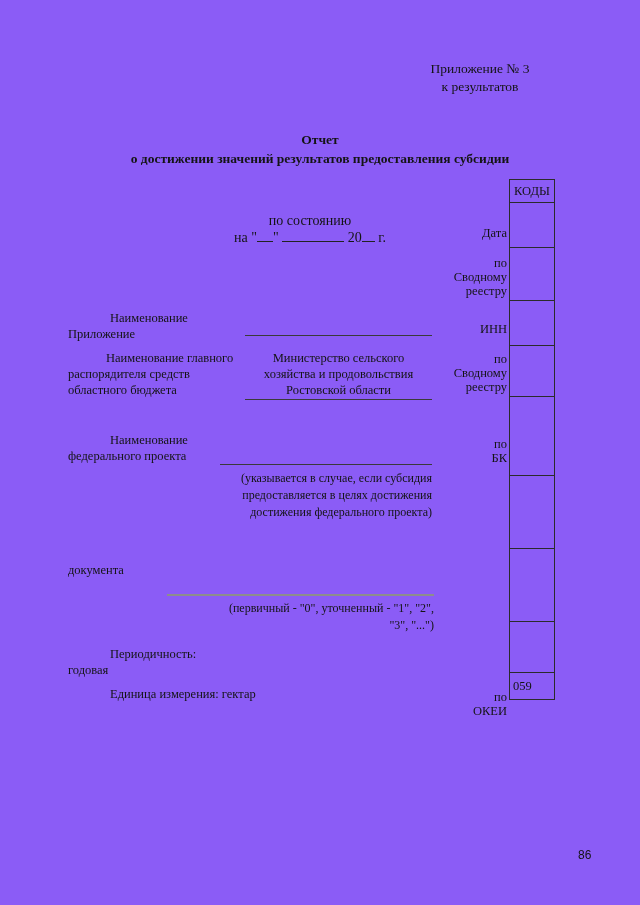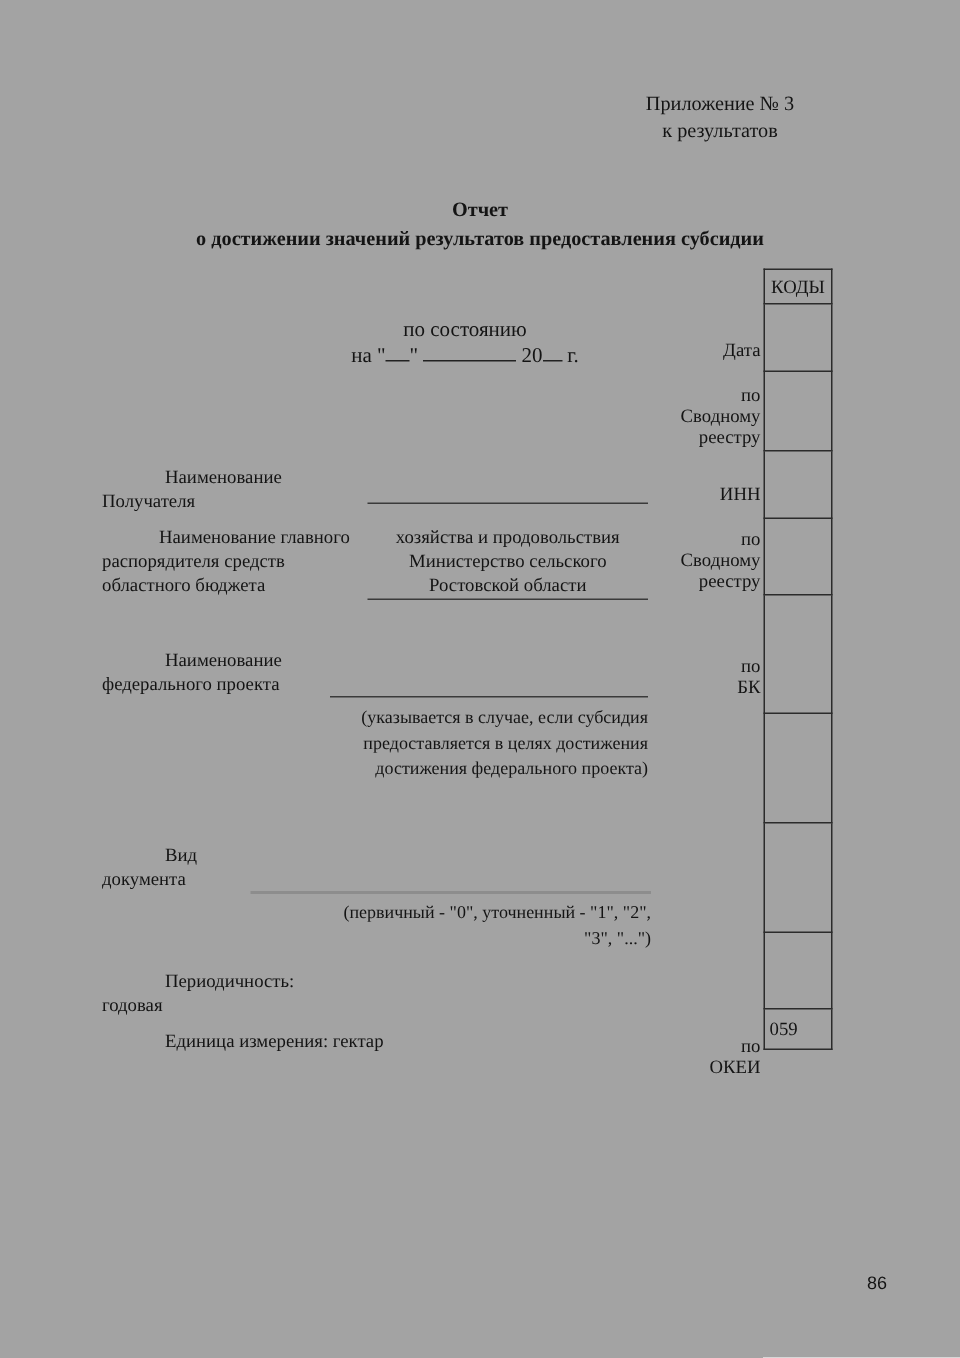--- a/index.html
+++ b/index.html
@@ -10,21 +10,21 @@
   }
   body {
     font-family: "Liberation Serif", "DejaVu Serif", serif;
     color: #141414;
   }
   .page {
     position: relative;
     width: 640px;
     height: 905px;
     margin: 0 auto;
-    background: #a3a3a3;
+    background: #8b5cf6;
     overflow: hidden;
   }
 
   
   .abs { position: absolute; }
 
   
   .appendix {
     left: 380px;
     top: 60px;
@@ -171,51 +171,50 @@
     <div class="line2">о достижении значений результатов предоставления субсидии</div>
   </div>
 
   <div class="abs state-block">
     <span class="state-caption">по состоянию</span>
     <span class="state-date"><span>на "</span><span class="u-blank-sm"></span><span>"</span>&nbsp;<span class="u-blank-lg"></span>&nbsp;<span>20</span><span class="u-blank-xs"></span>&nbsp;<span>г.</span></span>
   </div>
 
   <div class="abs lbl" style="left:68px; top:310px; width:180px;">
     <div class="indent">Наименование</div>
-    <div>Получателя</div>
+    <div>Приложение</div>
   </div>
   <div class="abs" style="left:245px; top:312px; width:187px; height:22px;"></div>
   <div class="rule" style="left:245px; top:335px; width:187px;"></div>
 
   <div class="abs lbl" style="left:68px; top:350px; width:180px;">
     <div class="indent" style="padding-left:38px;">Наименование главного</div>
     <div>распорядителя средств</div>
     <div>областного бюджета</div>
   </div>
   <div class="abs value-center" style="left:245px; top:350px; width:187px;">
+    <div>Министерство сельского</div>
     <div>хозяйства и продовольствия</div>
-    <div>Министерство сельского</div>
     <div>Ростовской области</div>
   </div>
   <div class="rule" style="left:245px; top:399px; width:187px;"></div>
 
   <div class="abs lbl" style="left:68px; top:432px; width:180px;">
     <div class="indent">Наименование</div>
     <div>федерального проекта</div>
   </div>
   <div class="abs" style="left:220px; top:440px; width:212px; height:22px;"></div>
   <div class="rule" style="left:220px; top:464px; width:212px;"></div>
   <div class="abs hint" style="left:220px; top:470px; width:212px;">
     <div>(указывается в случае, если субсидия</div>
     <div>предоставляется в целях достижения</div>
     <div>достижения федерального проекта)</div>
   </div>
 
   <div class="abs lbl" style="left:68px; top:562px; width:180px;">
-    <div class="indent">Вид</div>
     <div>документа</div>
   </div>
   <div class="abs" style="left:167px; top:572px; width:267px; height:22px;"></div>
   <div class="rule-gray" style="left:167px; top:594px; width:267px;"></div>
   <div class="abs hint" style="left:167px; top:600px; width:267px;">
     <div>(первичный - "0", уточненный - "1", "2",</div>
     <div>"3", "...")</div>
   </div>
 
   <div class="abs lbl" style="left:68px; top:686px; width:260px;">

